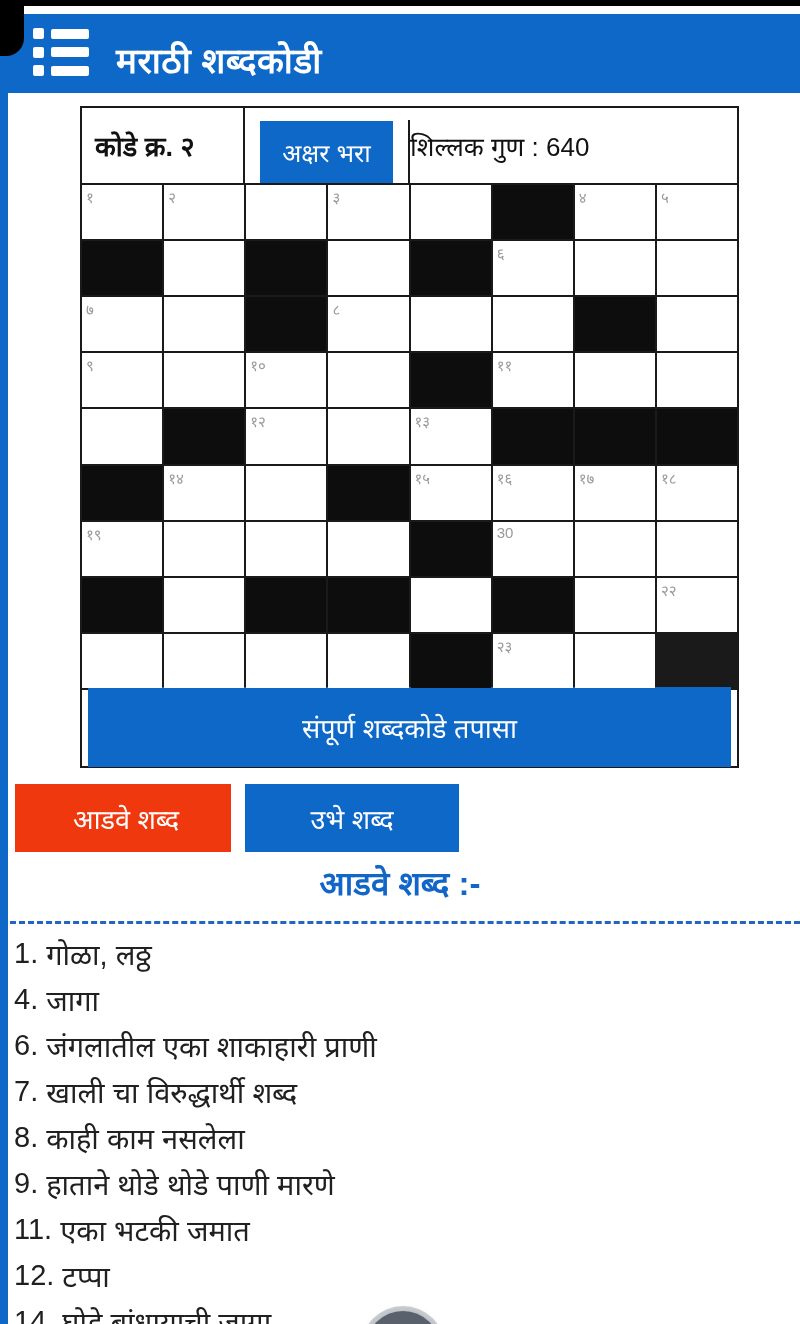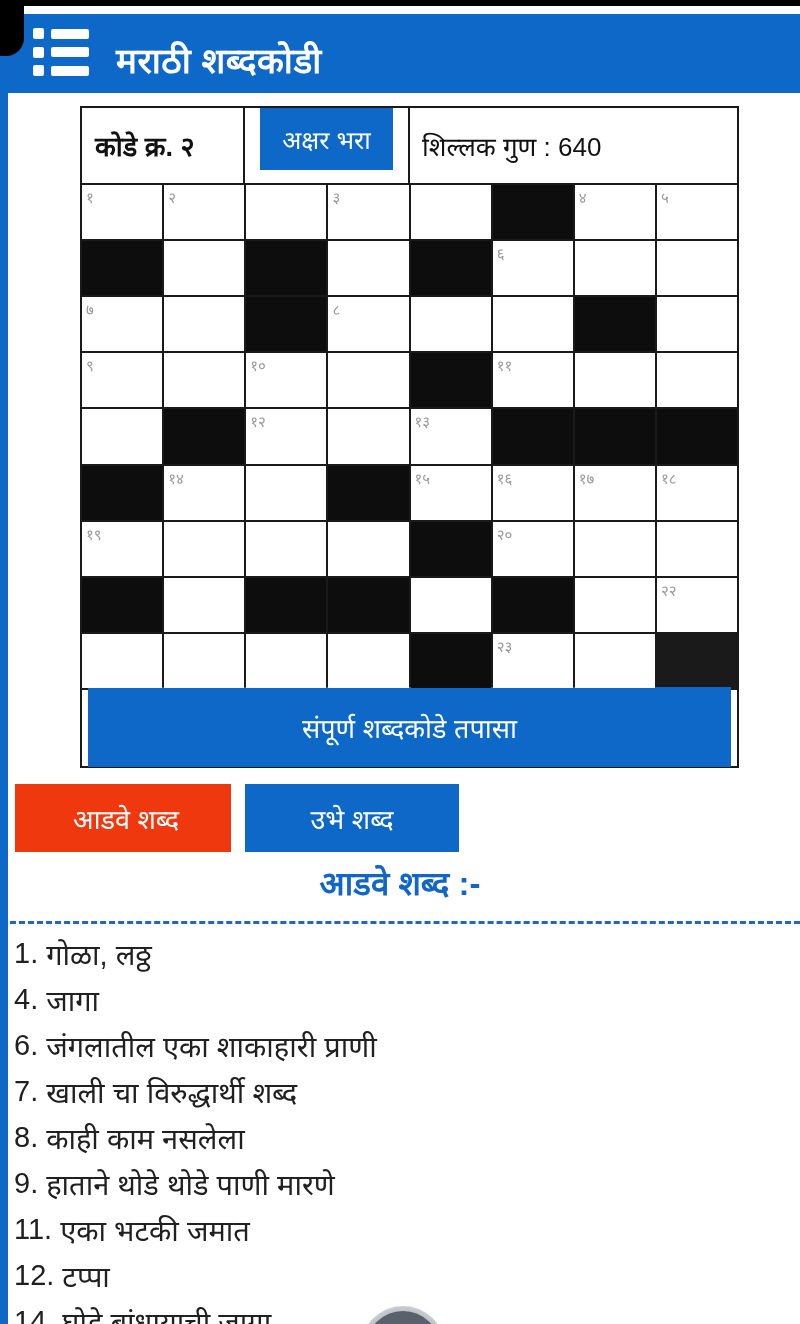--- a/index.html
+++ b/index.html
@@ -23,23 +23,23 @@
   .menu-row{display:flex;align-items:center;gap:7px;}
   .menu-dot{width:11px;height:11px;background:#fff;border-radius:2px;}
   .menu-bar{width:38px;height:10px;background:#fff;border-radius:2px;}
   .app-title{position:absolute;left:116px;top:6px;height:79px;display:flex;align-items:center;color:#fff;font-size:35px;font-weight:bold;letter-spacing:0.5px;}
   
   .left-border{position:absolute;left:0;top:85px;width:8px;height:1239px;background:var(--blue);}
   
   .ppanel{position:absolute;left:80px;top:106px;width:659px;height:662px;border:2px solid var(--bordblack);box-sizing:border-box;background:#fff;}
   .phead{height:77px;border-bottom:2px solid var(--bordblack);display:flex;box-sizing:border-box;}
   .phead-num{width:163px;border-right:2px solid var(--bordblack);box-sizing:border-box;display:flex;align-items:center;padding-left:13px;font-size:27px;font-weight:bold;color:#111;}
-  .phead-fill{width:165px;border-right:2px solid var(--bordblack);box-sizing:border-box;display:flex;align-items:flex-start;justify-content:center;}
+  .phead-fill{width:165px;border-right:2px solid var(--bordblack);box-sizing:border-box;display:flex;align-items:flex-end;justify-content:center;margin-top:12px;}
   .fill-btn{width:133px;height:62px;background:var(--blue);color:#fff;border:none;font-size:25px;font-family:inherit;display:flex;align-items:center;justify-content:center;cursor:pointer;}
-  .phead-score{flex:1;display:flex;align-items:center;padding-left:12px;font-size:26px;color:#111;}
+  .phead-score{flex:1;display:flex;align-items:center;font-size:26px;color:#111;}
   
   .grid{height:505px;background:var(--bordblack);display:grid;grid-template-columns:repeat(8,1fr);grid-template-rows:repeat(9,1fr);gap:2px;border-bottom:2px solid var(--bordblack);box-sizing:border-box;}
   .cell{background:#fff;position:relative;}
   .cell.black{background:var(--cellblack);}
   .cnum{position:absolute;left:4px;top:2px;font-size:15px;color:#9a9a9a;}
   
   .check-row{height:74px;display:flex;align-items:center;justify-content:center;}
   .check-btn{width:643px;height:80px;background:var(--blue);color:#fff;border:none;font-size:27px;font-family:inherit;display:flex;align-items:center;justify-content:center;cursor:pointer;}
   
   .tab-btn{position:absolute;top:784px;height:68px;border:none;color:#fff;font-size:27px;font-family:inherit;display:flex;align-items:center;justify-content:center;cursor:pointer;}
@@ -176,21 +176,21 @@
         <span class="cnum">१८</span>
       </div>
       <div class="cell">
         <span class="cnum">१९</span>
       </div>
       <div class="cell"></div>
       <div class="cell"></div>
       <div class="cell"></div>
       <div class="cell black"></div>
       <div class="cell">
-        <span class="cnum">२०</span>
+        <span class="cnum">30</span>
       </div>
       <div class="cell"></div>
       <div class="cell"></div>
       <div class="cell black"></div>
       <div class="cell"></div>
       <div class="cell black"></div>
       <div class="cell black"></div>
       <div class="cell"></div>
       <div class="cell black"></div>
       <div class="cell"></div>

